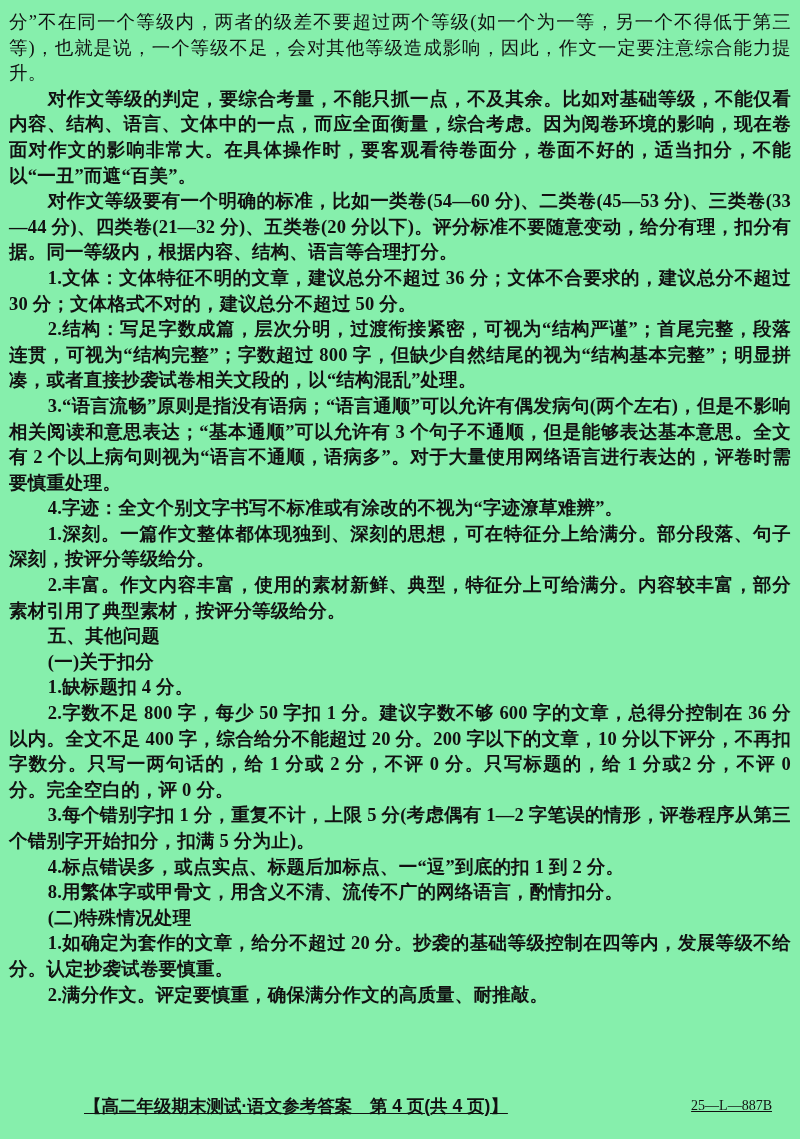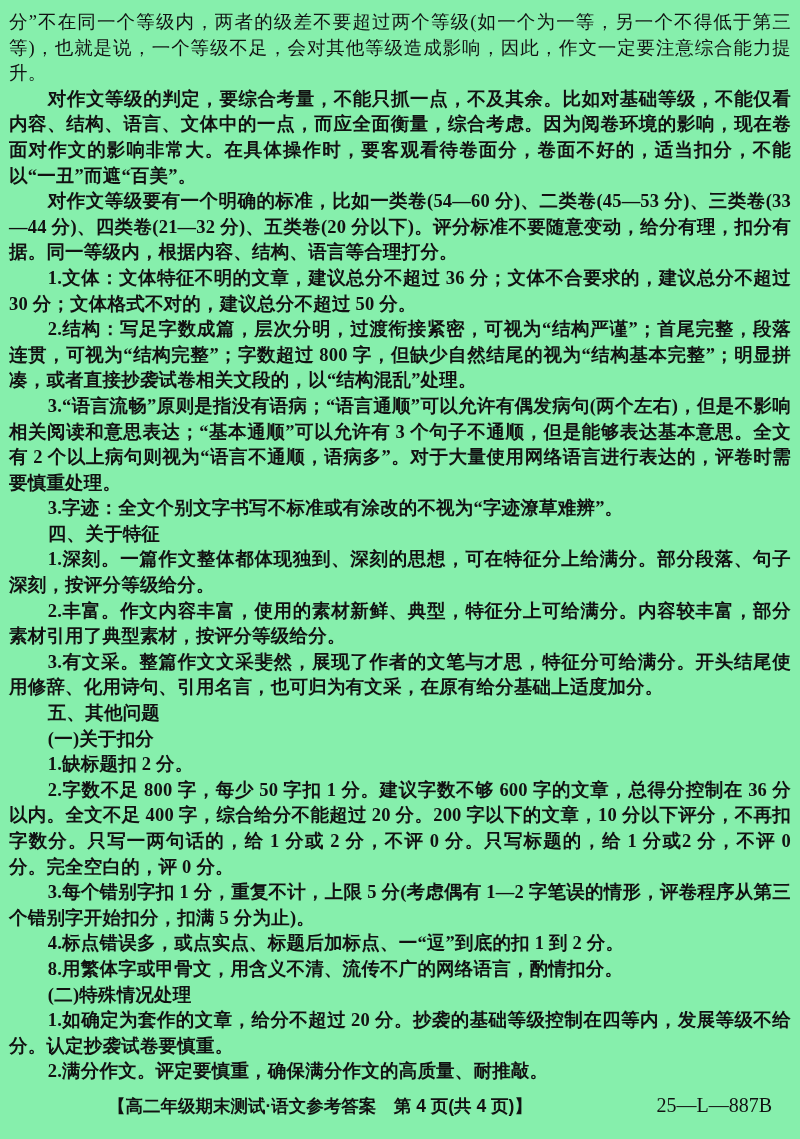--- a/index.html
+++ b/index.html
@@ -34,58 +34,57 @@
   .doc-body p.indent {
     text-indent: 2.1em;
     font-weight: bold;
   }
   .footer {
     position: absolute;
     left: 0;
     right: 0;
     top: 1094px;
     display: flex;
-    align-items: flex-start;
+    align-items: center;
     justify-content: space-between;
-    padding-left: 108px;
+    padding-left: 84px;
     padding-right: 28px;
     box-sizing: border-box;
+    text-decoration: underline;
   }
   .footer-title {
     font-weight: bold;
     font-size: 17.5px;
     font-family: "Liberation Sans", "DejaVu Sans", sans-serif;
     white-space: nowrap;
   }
   .footer-code {
-    font-size: 20px;
+    font-size: 14px;
     font-family: "Liberation Serif", "DejaVu Serif", serif;
     white-space: nowrap;
   }
 </style>
 </head>
 <body>
 
 <div class="page">
 
   <div class="doc-body">
       <p>分”不在同一个等级内，两者的级差不要超过两个等级(如一个为一等，另一个不得低于第三等)，也就是说，一个等级不足，会对其他等级造成影响，因此，作文一定要注意综合能力提升。</p>
       <p class="indent">对作文等级的判定，要综合考量，不能只抓一点，不及其余。比如对基础等级，不能仅看内容、结构、语言、文体中的一点，而应全面衡量，综合考虑。因为阅卷环境的影响，现在卷面对作文的影响非常大。在具体操作时，要客观看待卷面分，卷面不好的，适当扣分，不能以“一丑”而遮“百美”。</p>
       <p class="indent">对作文等级要有一个明确的标准，比如一类卷(54—60 分)、二类卷(45—53 分)、三类卷(33—44 分)、四类卷(21—32 分)、五类卷(20 分以下)。评分标准不要随意变动，给分有理，扣分有据。同一等级内，根据内容、结构、语言等合理打分。</p>
       <p class="indent">1.文体：文体特征不明的文章，建议总分不超过 36 分；文体不合要求的，建议总分不超过 30 分；文体格式不对的，建议总分不超过 50 分。</p>
       <p class="indent">2.结构：写足字数成篇，层次分明，过渡衔接紧密，可视为“结构严谨”；首尾完整，段落连贯，可视为“结构完整”；字数超过 800 字，但缺少自然结尾的视为“结构基本完整”；明显拼凑，或者直接抄袭试卷相关文段的，以“结构混乱”处理。</p>
       <p class="indent">3.“语言流畅”原则是指没有语病；“语言通顺”可以允许有偶发病句(两个左右)，但是不影响相关阅读和意思表达；“基本通顺”可以允许有 3 个句子不通顺，但是能够表达基本意思。全文有 2 个以上病句则视为“语言不通顺，语病多”。对于大量使用网络语言进行表达的，评卷时需要慎重处理。</p>
-      <p class="indent">3.字迹：全文个别文字书写不标准或有涂改的不视为“字迹潦草难辨”。</p>
-      <p class="indent">四、关于特征</p>
+      <p class="indent">4.字迹：全文个别文字书写不标准或有涂改的不视为“字迹潦草难辨”。</p>
       <p class="indent">1.深刻。一篇作文整体都体现独到、深刻的思想，可在特征分上给满分。部分段落、句子深刻，按评分等级给分。</p>
       <p class="indent">2.丰富。作文内容丰富，使用的素材新鲜、典型，特征分上可给满分。内容较丰富，部分素材引用了典型素材，按评分等级给分。</p>
-      <p class="indent">3.有文采。整篇作文文采斐然，展现了作者的文笔与才思，特征分可给满分。开头结尾使用修辞、化用诗句、引用名言，也可归为有文采，在原有给分基础上适度加分。</p>
       <p class="indent">五、其他问题</p>
       <p class="indent">(一)关于扣分</p>
-      <p class="indent">1.缺标题扣 2 分。</p>
+      <p class="indent">1.缺标题扣 4 分。</p>
       <p class="indent">2.字数不足 800 字，每少 50 字扣 1 分。建议字数不够 600 字的文章，总得分控制在 36 分以内。全文不足 400 字，综合给分不能超过 20 分。200 字以下的文章，10 分以下评分，不再扣字数分。只写一两句话的，给 1 分或 2 分，不评 0 分。只写标题的，给 1 分或2 分，不评 0 分。完全空白的，评 0 分。</p>
       <p class="indent">3.每个错别字扣 1 分，重复不计，上限 5 分(考虑偶有 1—2 字笔误的情形，评卷程序从第三个错别字开始扣分，扣满 5 分为止)。</p>
       <p class="indent">4.标点错误多，或点实点、标题后加标点、一“逗”到底的扣 1 到 2 分。</p>
       <p class="indent">8.用繁体字或甲骨文，用含义不清、流传不广的网络语言，酌情扣分。</p>
       <p class="indent">(二)特殊情况处理</p>
       <p class="indent">1.如确定为套作的文章，给分不超过 20 分。抄袭的基础等级控制在四等内，发展等级不给分。认定抄袭试卷要慎重。</p>
       <p class="indent">2.满分作文。评定要慎重，确保满分作文的高质量、耐推敲。</p>
     </div>
 
   <div class="footer">

